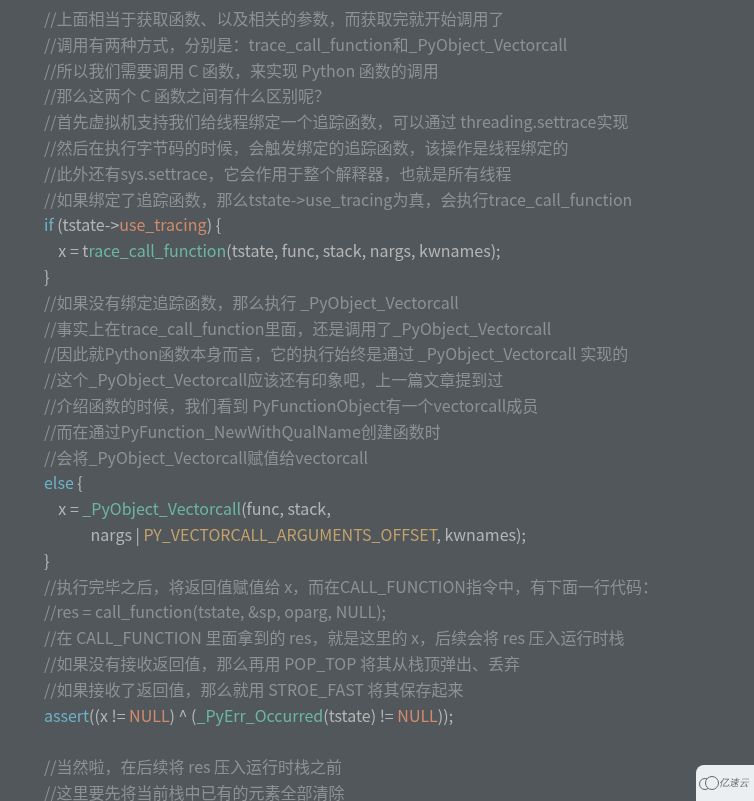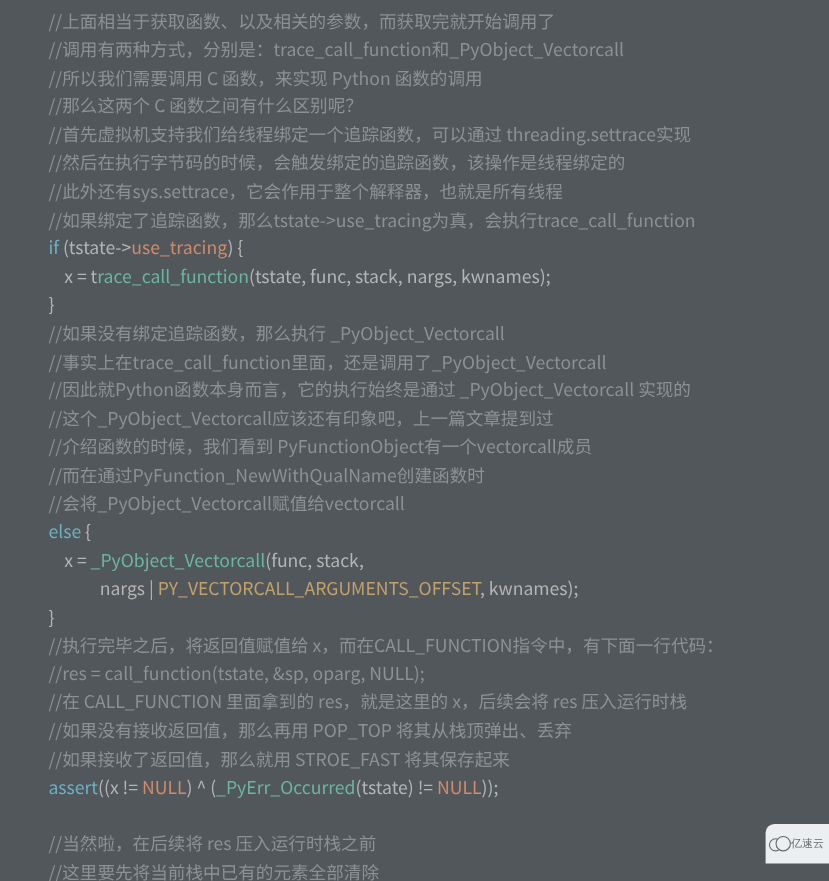--- a/index.html
+++ b/index.html
@@ -29,31 +29,32 @@
   .kw { color: #6db1c5; }    
   .pl { color: #b5b5b5; }    
   .fn { color: #6bb6a3; }    
   .id { color: #d28b6a; }    
   .cn { color: #d28b6a; }    
   .mc { color: #c2a16b; }    
 
   .watermark {
     position: absolute;
     right: 0;
-    bottom: 16px;
+    bottom: 0;
     width: 58px;
     height: 36px;
     background: #eceff1;
     border-top-left-radius: 8px;
     display: flex;
     align-items: center;
     justify-content: center;
     color: #666a6d;
     font-family: "Microsoft YaHei", sans-serif;
     font-size: 10px;
+    font-style: italic;
   }
   .watermark .cloud {
     position: relative;
     width: 16px; height: 10px;
     margin-right: 2px;
   }
   .watermark .cloud::before, .watermark .cloud::after {
     content: "";
     position: absolute;
     border: 1.5px solid #666a6d;

